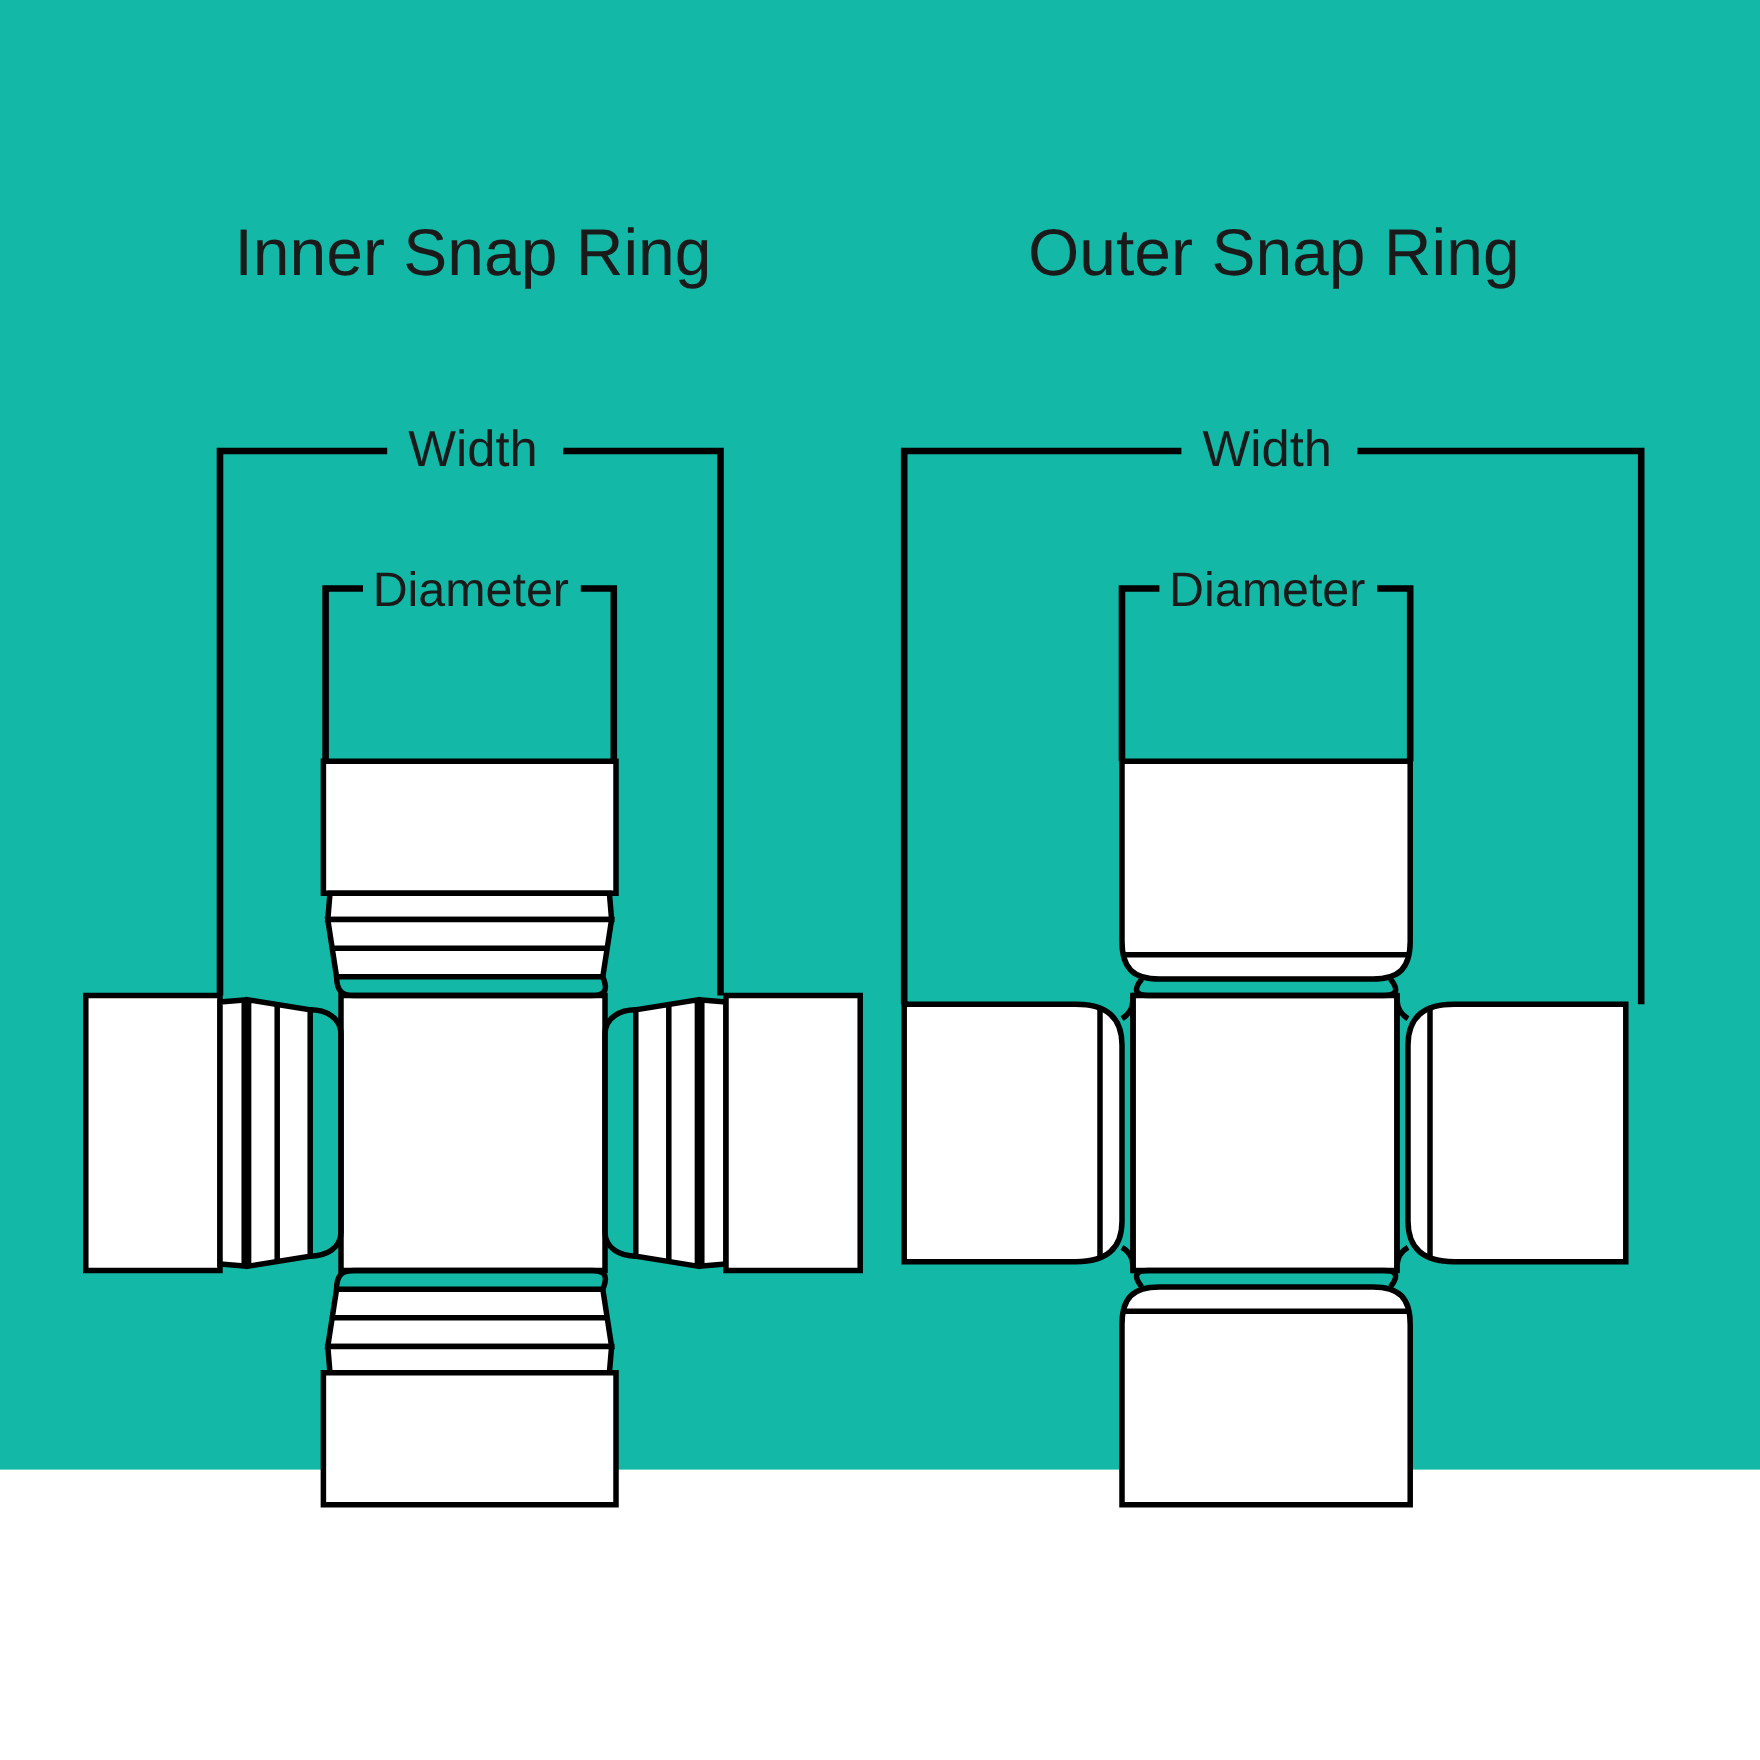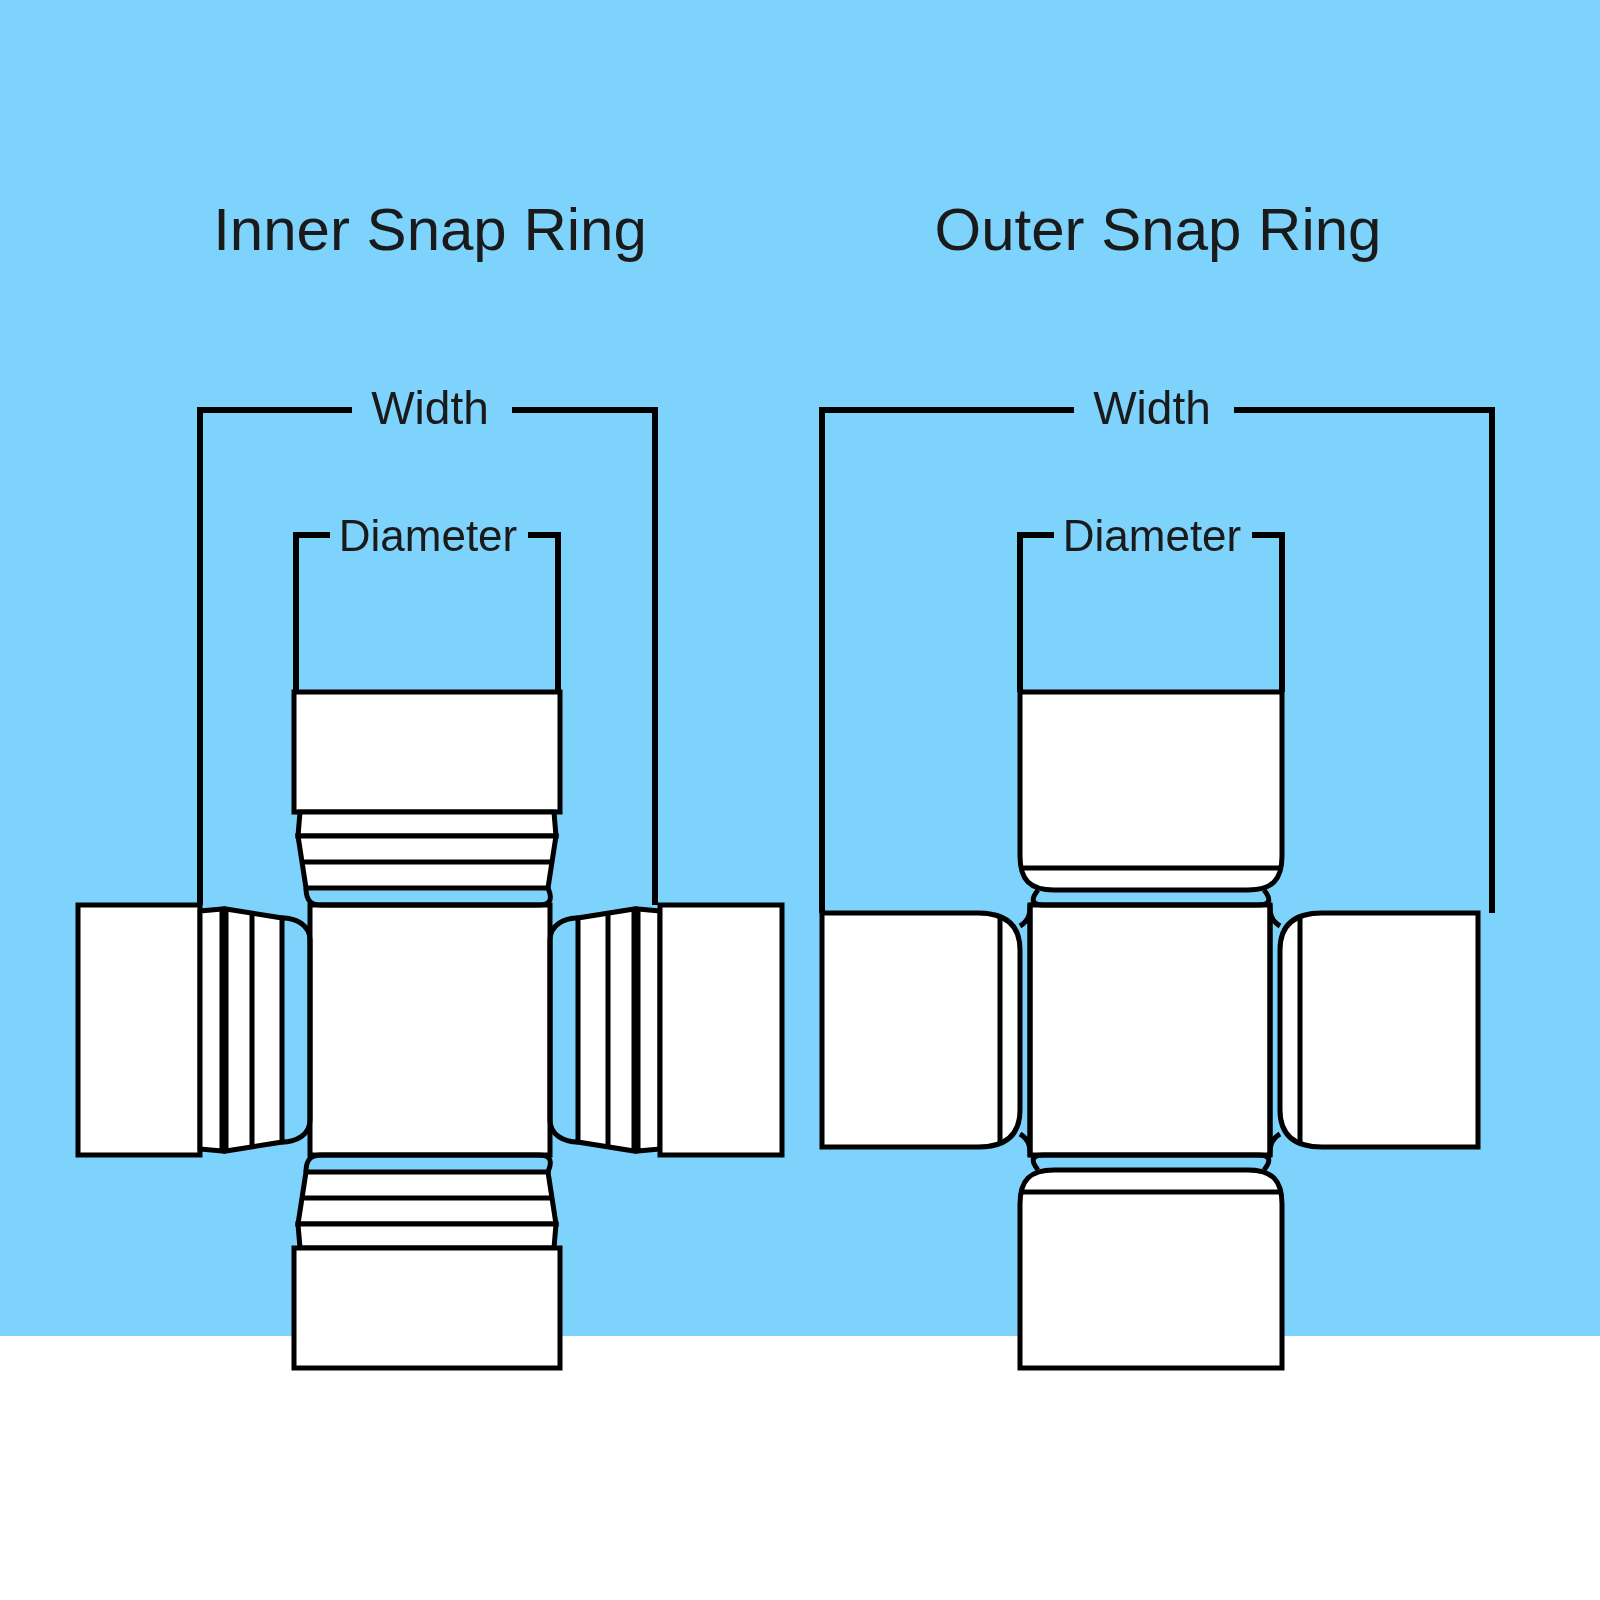--- a/index.html
+++ b/index.html
@@ -11,21 +11,21 @@
   body {
     width: 1600px;
     height: 1600px;
     font-family: "Liberation Sans", sans-serif;
     overflow: hidden;
   }
   #page {
     position: relative;
     width: 1600px;
     height: 1336px;
-    background: #7dd3fc;
+    background: #14b8a6;
   }
   svg.diagram-canvas {
     position: absolute;
     top: 0;
     left: 0;
     width: 1600px;
     height: 1600px;
     display: block;
   }
   .part-line {

